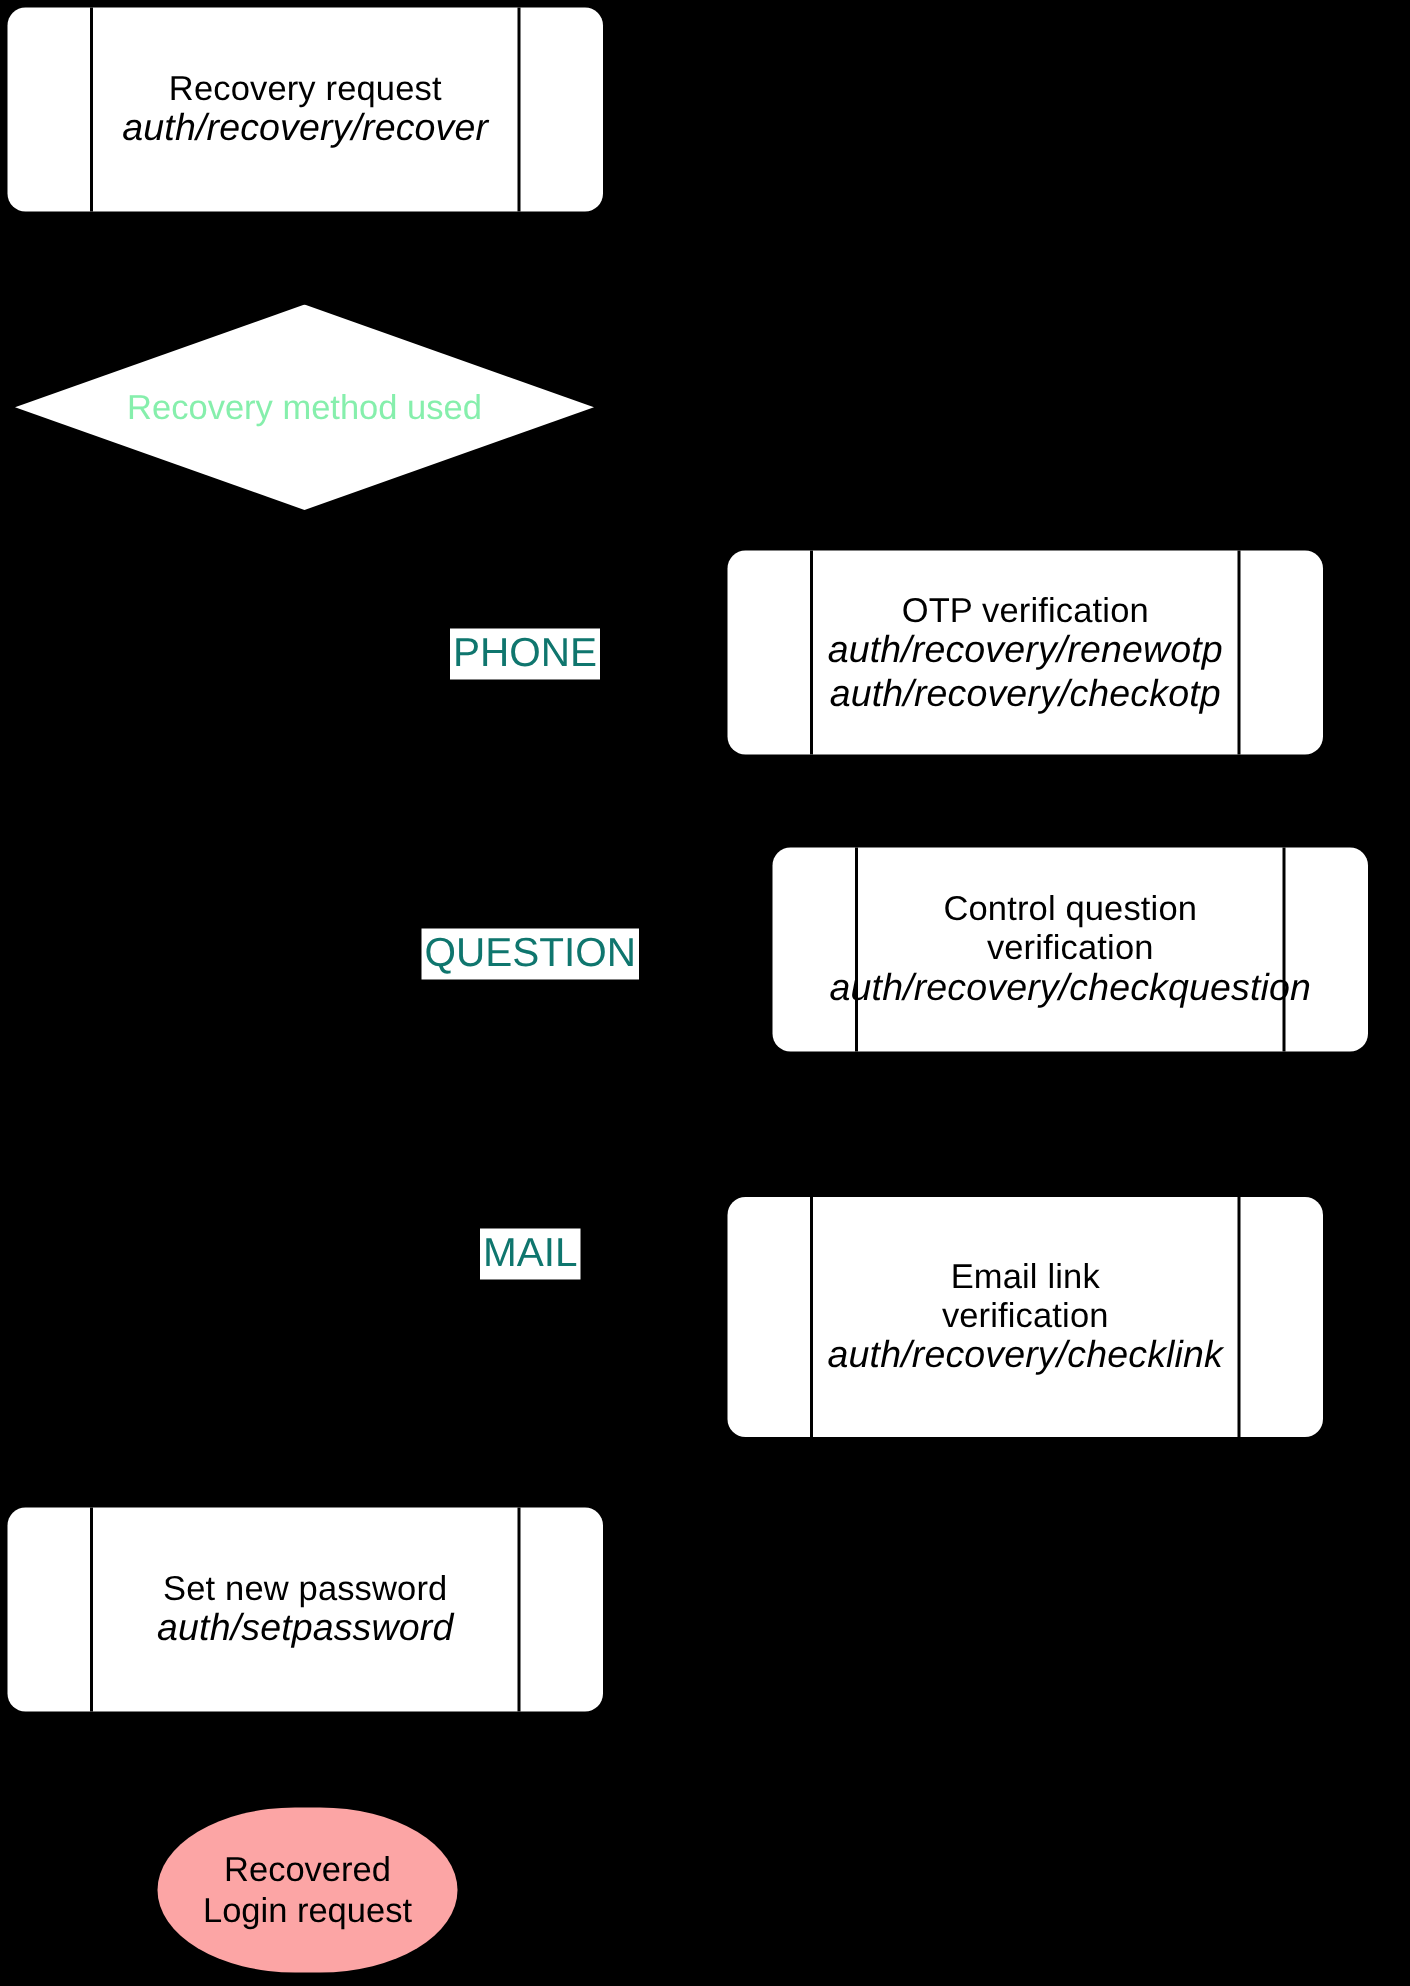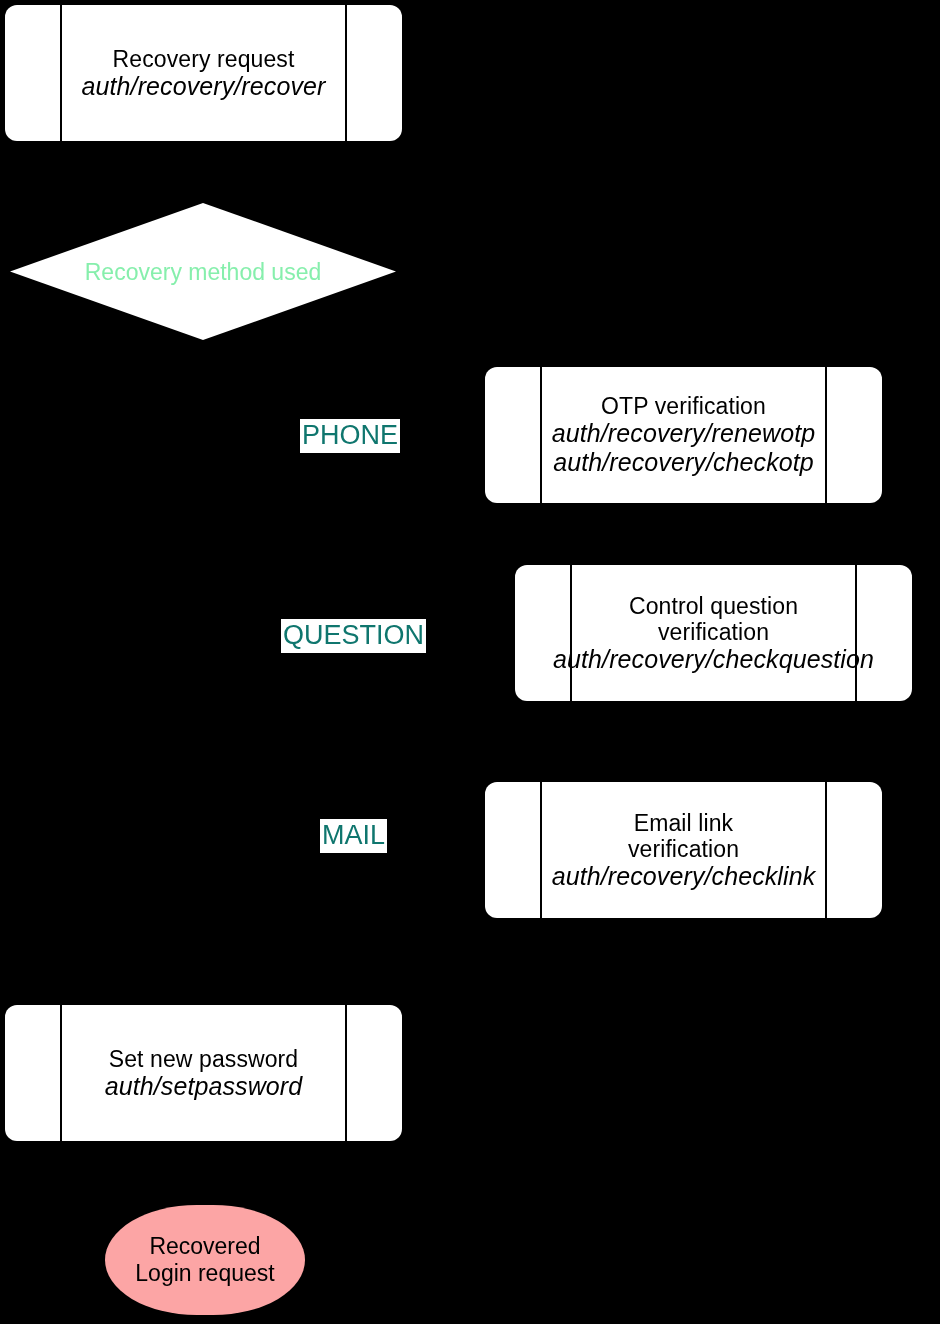--- a/index.html
+++ b/index.html
@@ -149,21 +149,21 @@
     <div class="rail right"></div>
     <div class="label-stack">
       <div class="title">Control question</div>
       <div class="title">verification</div>
       <div class="subtitle">auth/recovery/checkquestion</div>
     </div>
   </div>
 
   <div class="edge-label" style="left:320px; top:819px;">MAIL</div>
 
-  <div class="node-process" style="left:485px; top:782px; width:397px; height:136px;">
+  <div class="node-process" style="left:485px; top:798px; width:397px; height:160px;">
     <div class="rail left"></div>
     <div class="rail right"></div>
     <div class="label-stack">
       <div class="title">Email link</div>
       <div class="title">verification</div>
       <div class="subtitle">auth/recovery/checklink</div>
     </div>
   </div>
 
   <div class="node-process" style="left:5px; top:1005px; width:397px; height:136px;padding-left:12px;">

